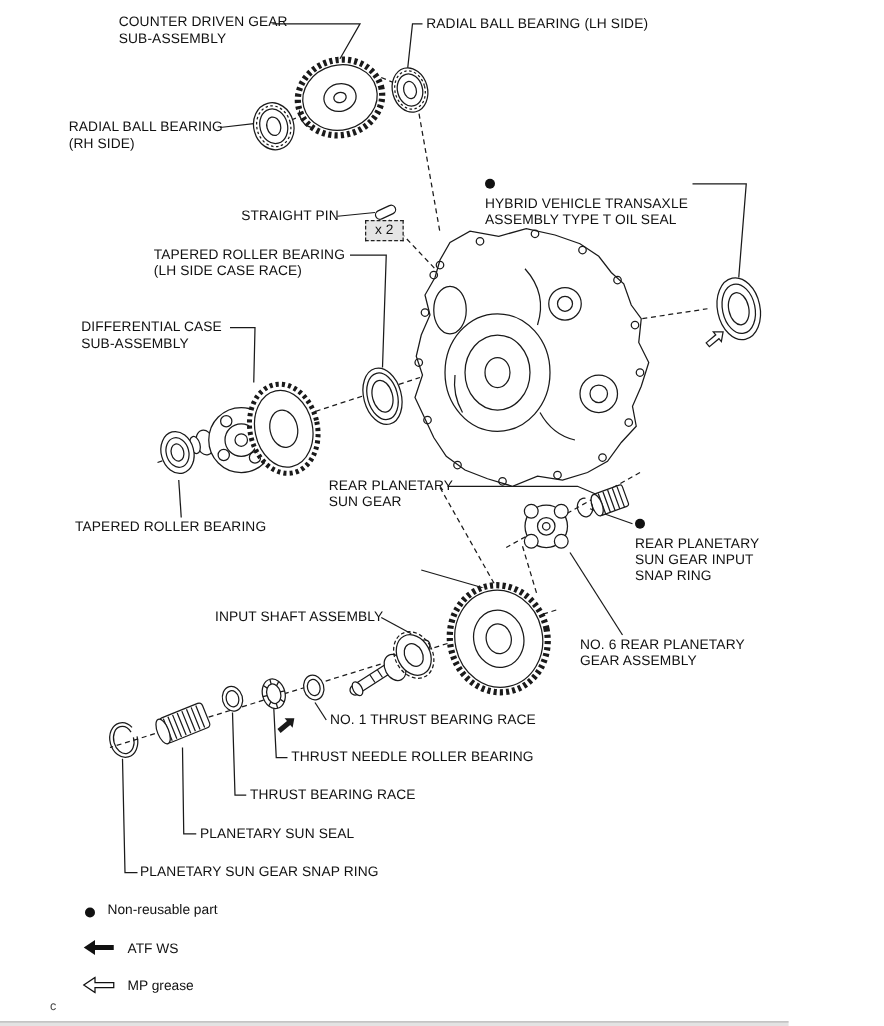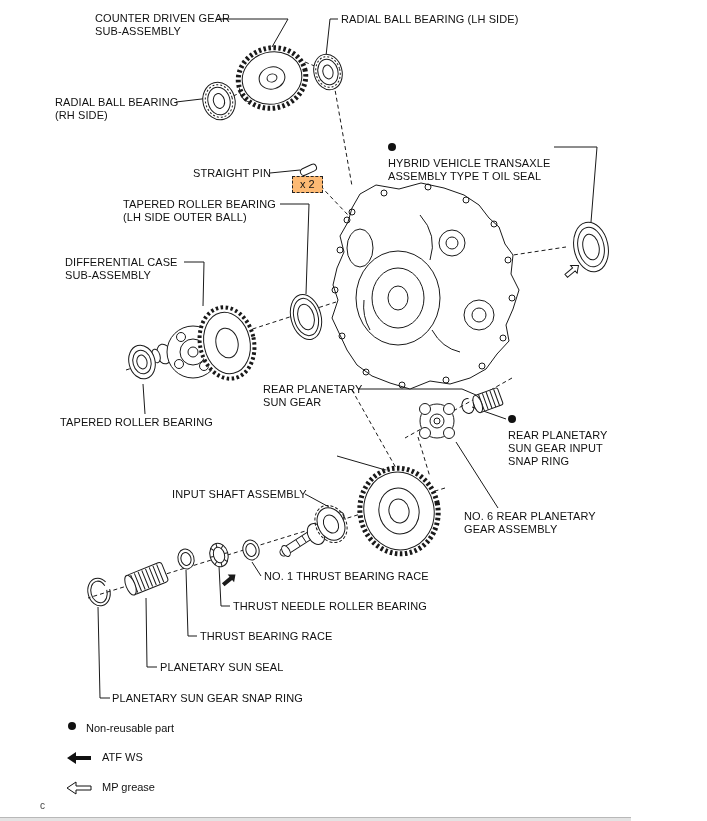--- a/index.html
+++ b/index.html
@@ -3,22 +3,22 @@
 <meta charset="utf-8">
 <style>
   * { margin:0; padding:0; box-sizing:border-box; }
   html,body { background:#ffffff; font-family:"Liberation Sans", sans-serif; }
   .canvas { position:relative; width:631px; height:821px; background:#ffffff; overflow:hidden; }
   .art { position:absolute; left:0; top:0; }
   .label { position:absolute; font-size:11px; line-height:13px; color:#111; white-space:nowrap; letter-spacing:0.1px; }
   .ln { display:block; }
   .bullet-label { display:flex; gap:6px; align-items:flex-start;flex-direction:column; }
   .dot { width:8px; height:8px; background:#111; border-radius:50%; display:inline-block; margin-top:2px; flex:none; }
-  .x2box { position:absolute; border:1px dashed #222; font-size:11px; line-height:13px; color:#111; padding:1px 7px; background:#fdba74; }
-  .legend-row { position:absolute; display:flex; align-items:flex-start; gap:10px; font-size:11px; color:#111;padding-left:13px; }
+  .x2box { position:absolute; border:1px dashed #222; font-size:11px; line-height:13px; color:#111; padding:1px 7px; background:#e5e5e5; }
+  .legend-row { position:absolute; display:flex; align-items:flex-end; gap:10px; font-size:11px; color:#111;padding-left:13px; }
   .legend-row svg { display:block; flex:none; }
   .footer-mark { position:absolute; font-size:10px; color:#444; }
   .bottom-edge { position:absolute; left:0; right:0; bottom:0; height:4px; background:#e3e3e3; border-top:1px solid #b8b8b8; }
 </style>
 </head>
 <body>
 
 <div class="canvas">
 
   <svg class="art" width="707" height="821" viewBox="0 0 707 821">
@@ -254,21 +254,21 @@
   </div>
 
   <div class="label" style="left:193px;top:167px">
     <span class="ln">STRAIGHT PIN</span>
   </div>
 
   <div class="x2box" style="left:292px;top:176px">x 2</div>
 
   <div class="label" style="left:123px;top:198px">
     <span class="ln">TAPERED ROLLER BEARING</span>
-    <span class="ln">(LH SIDE OUTER BALL)</span>
+    <span class="ln">(LH SIDE CASE RACE)</span>
   </div>
 
   <div class="label" style="left:65px;top:256px">
     <span class="ln">DIFFERENTIAL CASE</span>
     <span class="ln">SUB-ASSEMBLY</span>
   </div>
 
   <div class="label" style="left:263px;top:383px">
     <span class="ln">REAR PLANETARY</span>
     <span class="ln">SUN GEAR</span>

